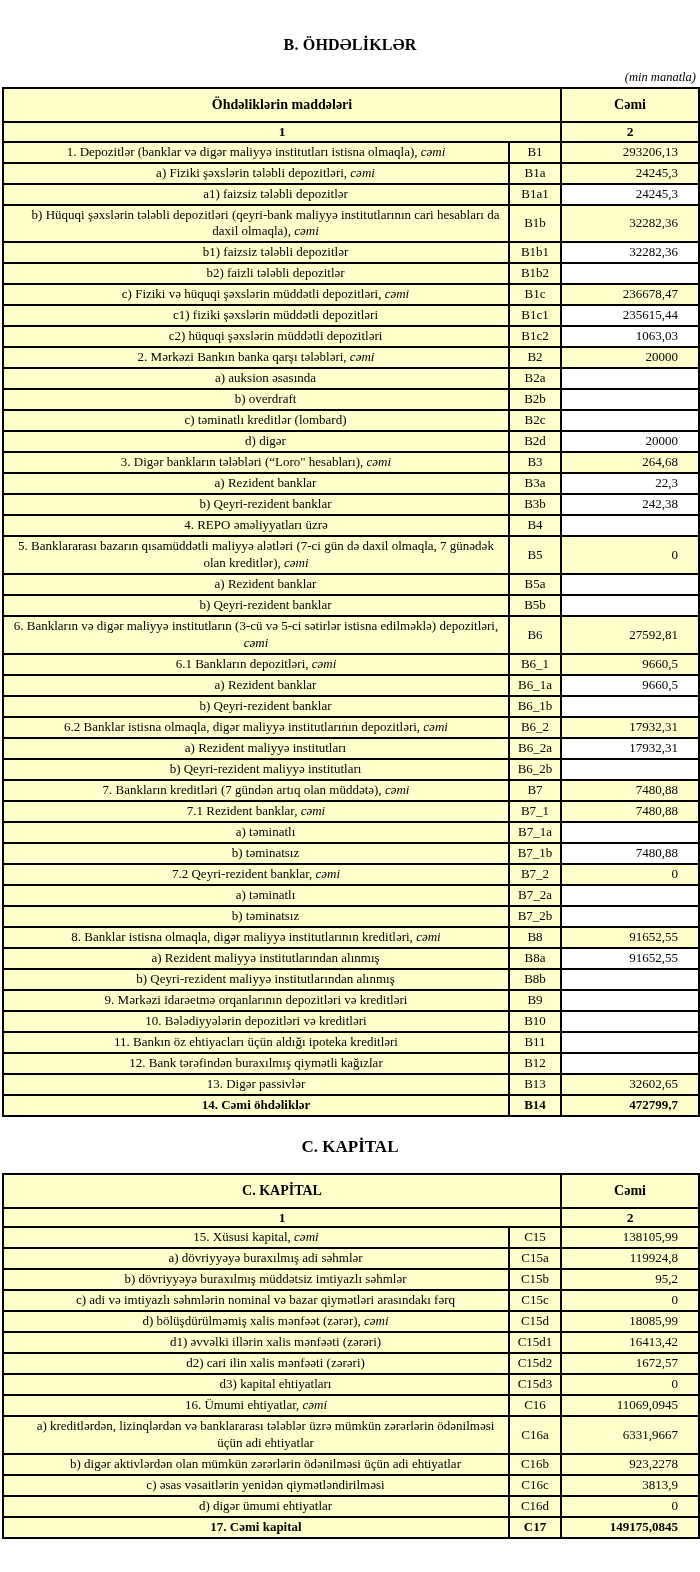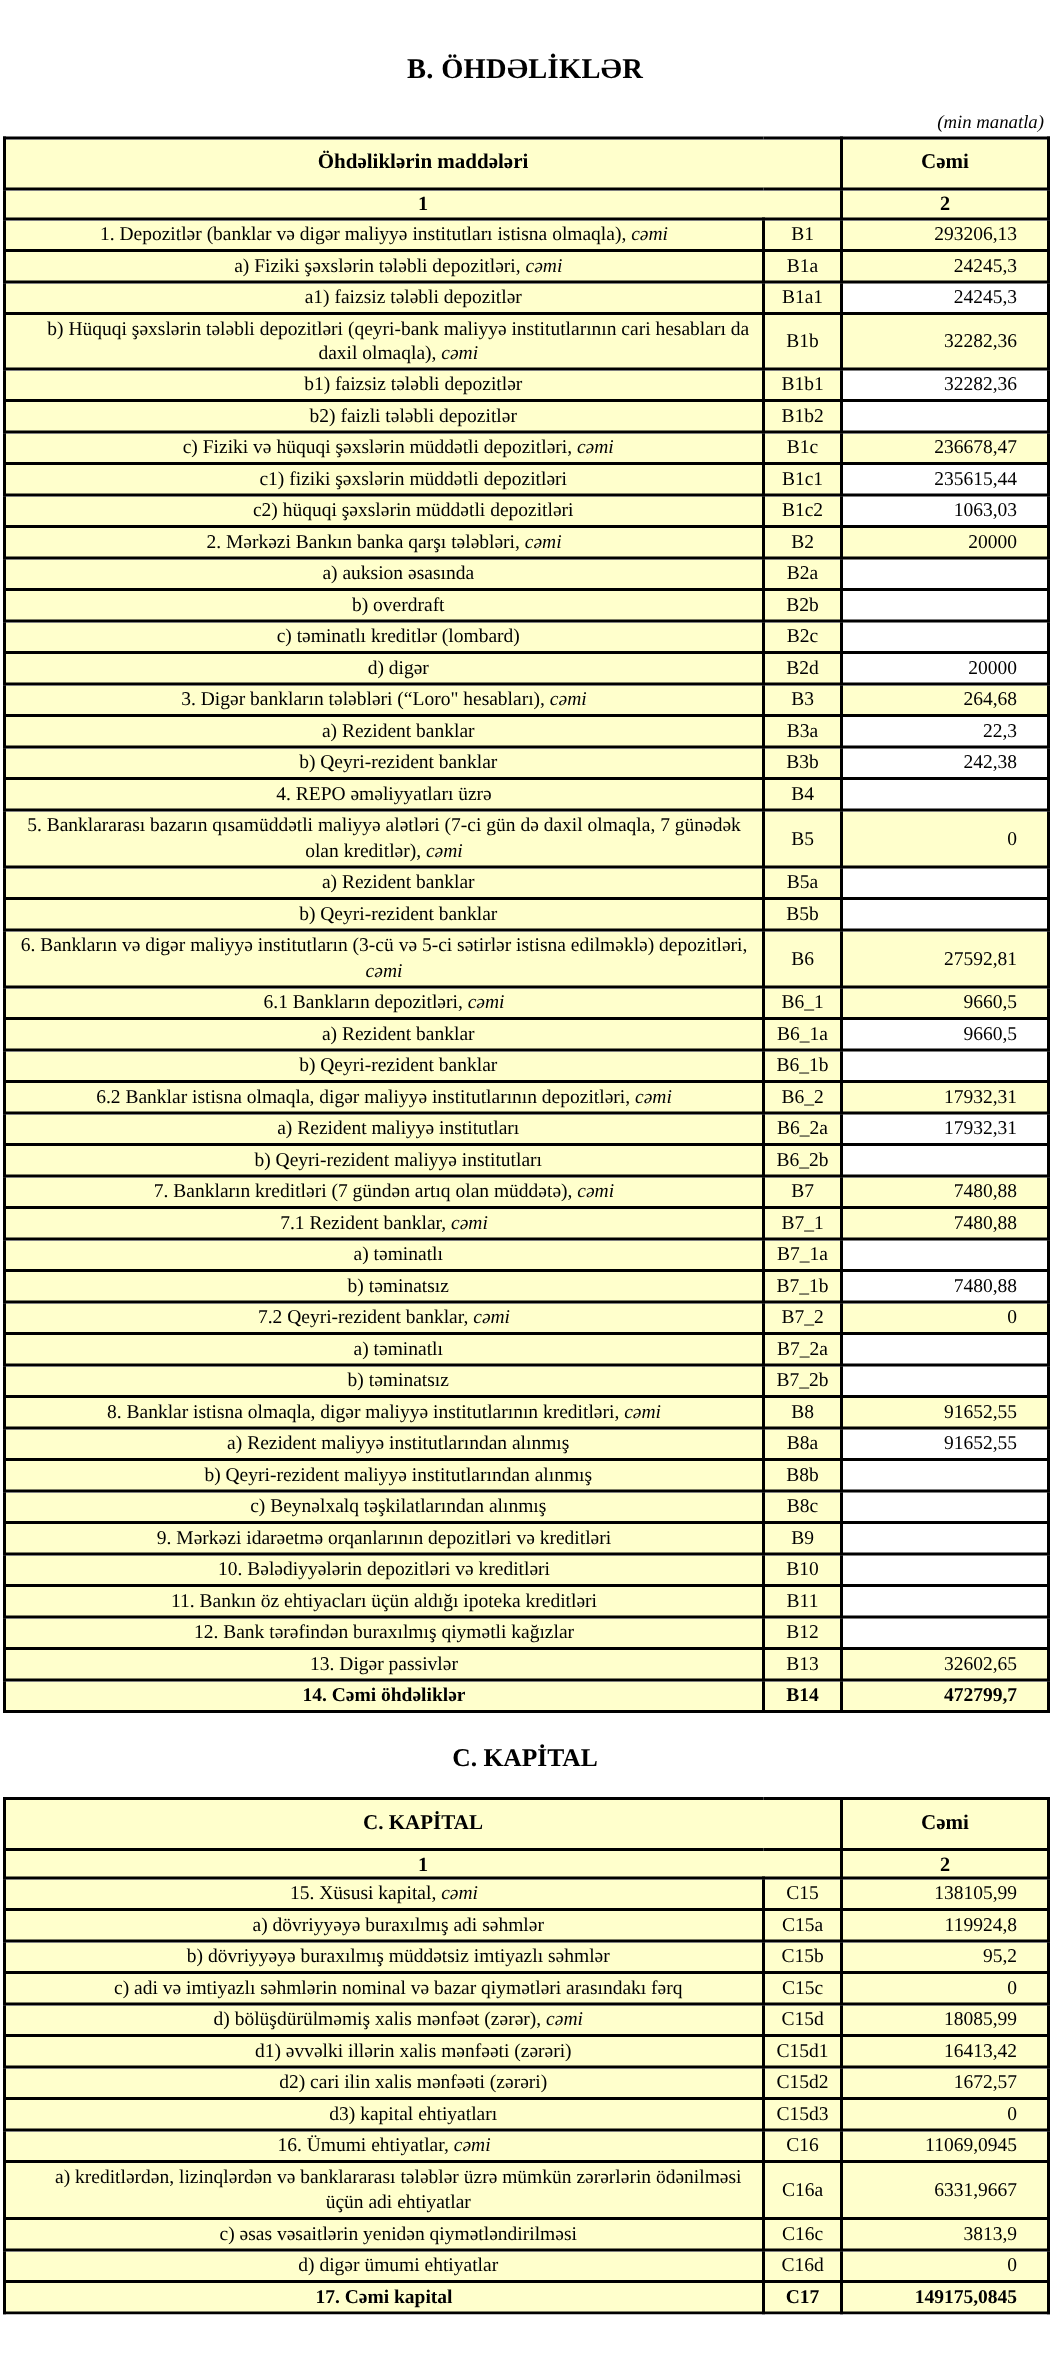--- a/index.html
+++ b/index.html
@@ -6,21 +6,21 @@
   body{
     width:700px;
     background:#ffffff;
     color:#000;
     font-family:"Liberation Serif", serif;
   }
   .page{width:700px;}
   .title{
     text-align:center;
     font-weight:bold;
-    font-size:19px;
+    font-size:16px;
     letter-spacing:0.2px;
     margin:36px 0 0 0;
   }
   .title-c{
     text-align:center;
     font-weight:bold;
     font-size:17px;
     margin:20px 0 16px 0;
   }
   .unit-note{
@@ -283,25 +283,20 @@
           <td class="label ind1"><span>a) Rezident maliyyə institutlarından alınmış</span></td>
           <td class="code">B8a</td>
           <td class="value bg-w">91652,55</td>
         </tr>
         <tr>
           <td class="label ind1"><span>b) Qeyri-rezident maliyyə institutlarından alınmış</span></td>
           <td class="code">B8b</td>
           <td class="value bg-w"></td>
         </tr>
         <tr>
-          <td class="label ind1"><span>c) Beynəlxalq təşkilatlarından alınmış</span></td>
-          <td class="code">B8c</td>
-          <td class="value bg-w"></td>
-        </tr>
-        <tr>
           <td class="label ind0"><span>9. Mərkəzi idarəetmə orqanlarının depozitləri və kreditləri</span></td>
           <td class="code">B9</td>
           <td class="value bg-w"></td>
         </tr>
         <tr>
           <td class="label ind0"><span>10. Bələdiyyələrin depozitləri və kreditləri</span></td>
           <td class="code">B10</td>
           <td class="value bg-w"></td>
         </tr>
         <tr>
@@ -390,20 +385,25 @@
           <td class="label ind0"><span>16. Ümumi ehtiyatlar, </span><i>cəmi</i></td>
           <td class="code">C16</td>
           <td class="value">11069,0945</td>
         </tr>
         <tr>
           <td class="label ind1"><span>a) kreditlərdən, lizinqlərdən və banklararası  tələblər üzrə mümkün zərərlərin ödənilməsi üçün adi ehtiyatlar</span></td>
           <td class="code">C16a</td>
           <td class="value">6331,9667</td>
         </tr>
         <tr>
+          <td class="label ind1"><span>b) digər aktivlərdən olan mümkün zərərlərin ödənilməsi üçün adi ehtiyatlar</span></td>
+          <td class="code">C16b</td>
+          <td class="value">923,2278</td>
+        </tr>
+        <tr>
           <td class="label ind1"><span>c) əsas vəsaitlərin yenidən qiymətləndirilməsi</span></td>
           <td class="code">C16c</td>
           <td class="value">3813,9</td>
         </tr>
         <tr>
           <td class="label ind1"><span>d) digər ümumi ehtiyatlar</span></td>
           <td class="code">C16d</td>
           <td class="value">0</td>
         </tr>
         <tr class="bold">

